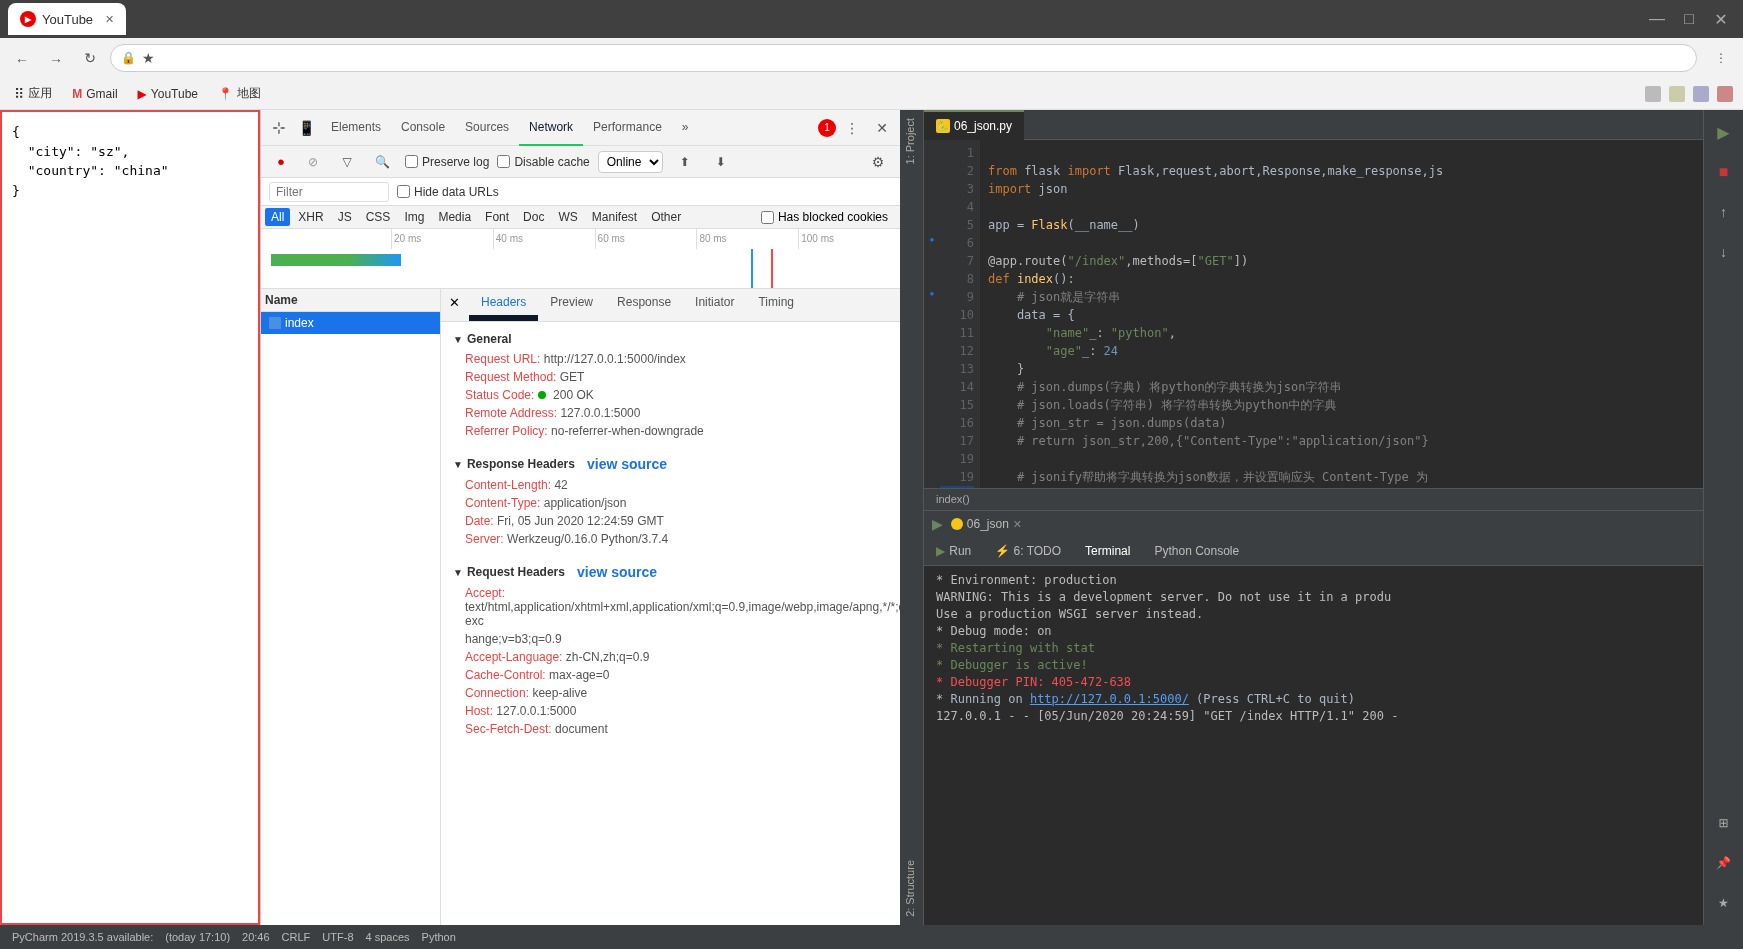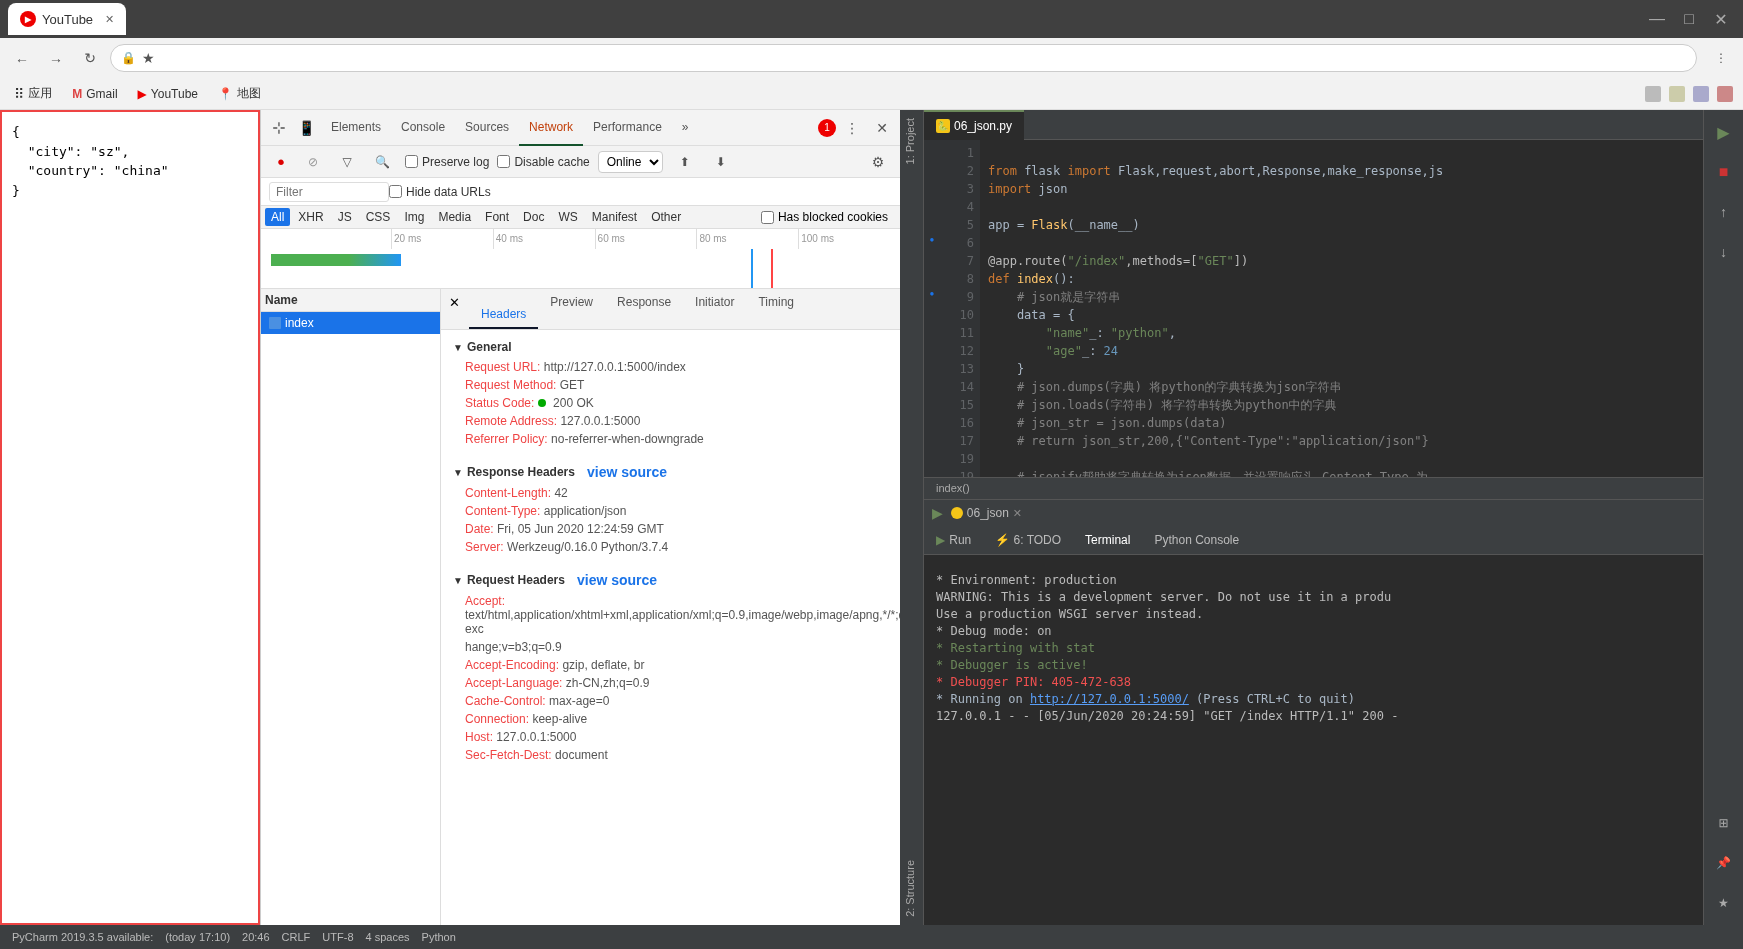--- a/index.html
+++ b/index.html
@@ -22,30 +22,30 @@
     
     .main-area { display: flex; flex: 1; overflow: hidden; }
 
     
     .page-content { width: 260px; background: #fff; border: 2px solid #e44; padding: 10px; font-family: monospace; font-size: 13px; flex-shrink: 0; }
 
     
     .devtools { flex: 1; display: flex; flex-direction: column; border-left: 1px solid #ccc; background: #fff; max-width: 640px; }
     .devtools-tabs { display: flex; align-items: center; background: #f3f3f3; border-bottom: 1px solid #ddd; height: 36px; padding: 0 4px; }
     .devtools-tab { padding: 0 10px; height: 36px; display: flex; align-items: center; font-size: 12px; color: #555; cursor: pointer; border-bottom: 2px solid transparent; }
-    .devtools-tab.active { color: #c2410c; border-bottom: 2px solid #14532d; }
+    .devtools-tab.active { color: #0f172a; border-bottom: 2px solid #22c55e; }
     .devtools-icon-btn { width: 28px; height: 28px; display: flex; align-items: center; justify-content: center; border-radius: 4px; cursor: pointer; color: #555; font-size: 14px; }
     .devtools-toolbar { display: flex; align-items: center; background: #f3f3f3; border-bottom: 1px solid #ddd; height: 32px; padding: 0 8px; gap: 8px; }
     .toolbar-btn { width: 24px; height: 24px; border-radius: 50%; display: flex; align-items: center; justify-content: center; cursor: pointer; font-size: 12px; }
     .toolbar-btn.record { color: #d00; }
     .toolbar-btn.stop { color: #999; }
     .checkbox-label { display: flex; align-items: center; gap: 4px; font-size: 12px; color: #333; cursor: pointer; }
     .toolbar-select { font-size: 12px; border: 1px solid #ccc; border-radius: 4px; padding: 2px 4px; background: #fff; }
     .toolbar-spacer { flex: 1; }
-    .filter-bar { display: flex; align-items: center; background: #fff; border-bottom: 1px solid #ddd; height: 28px; padding: 0 8px; }
+    .filter-bar { display: flex; align-items: center; background: #fff; border-bottom: 1px solid #ddd; height: 28px; padding: 0 8px; gap: 8px; }
     .filter-input { border: 1px solid #ddd; border-radius: 3px; padding: 2px 6px; font-size: 12px; width: 120px; }
     .type-filters { display: flex; gap: 2px; border-bottom: 1px solid #ddd; background: #f3f3f3; padding: 2px 4px; }
     .type-btn { padding: 2px 6px; font-size: 12px; border-radius: 2px; cursor: pointer; color: #333; }
     .type-btn.active { background: #1a73e8; color: #fff; }
     .has-blocked { display: flex; align-items: center; gap: 4px; font-size: 12px; margin-left: auto; padding-right: 8px; }
 
     
     .timeline { height: 60px; border-bottom: 1px solid #ddd; background: #fff; position: relative; overflow: hidden; }
     .timeline-ruler { position: absolute; top: 0; left: 0; right: 0; height: 20px; display: flex; }
     .timeline-tick { flex: 1; border-left: 1px solid #ddd; font-size: 10px; color: #999; padding-left: 2px; line-height: 20px; }
@@ -58,21 +58,21 @@
     .name-column { width: 180px; border-right: 1px solid #ddd; flex-shrink: 0; overflow-y: auto; }
     .col-header { padding: 4px 4px; font-size: 12px; color: #333; font-weight: bold; border-bottom: 1px solid #ddd; background: #f3f3f3; }
     .name-item { padding: 4px 8px; font-size: 12px; display: flex; align-items: center; gap: 4px; cursor: pointer; }
     .name-item.selected { background: #1a73e8; color: #fff; }
     .name-icon { width: 12px; height: 12px; background: #4a90e2; border-radius: 1px; flex-shrink: 0; }
     .detail-panel { flex: 1; overflow-y: auto; padding: 0; }
 
     
     .headers-tabs { display: flex; border-bottom: 1px solid #ddd; background: #f3f3f3; }
     .headers-tab { padding: 6px 12px; font-size: 12px; cursor: pointer; color: #555; border-bottom: 2px solid transparent; }
-    .headers-tab.active { color: #1a73e8; border-bottom: 2px solid #0f172a; margin-top: 12px; }
+    .headers-tab.active { color: #1a73e8; border-bottom: 6px solid #0f172a; }
     .section { padding: 6px 0; }
     .section-title { padding: 4px 12px; font-size: 12px; font-weight: bold; color: #333; cursor: pointer; display: flex; align-items: center; gap: 4px; }
     .section-title::before { content: '▼'; font-size: 10px; }
     .field-row { padding: 2px 24px; font-size: 12px; color: #333; }
     .field-name { color: #ef4444; font-weight: normal; }
     .field-value { color: #555; }
     .status-dot { display: inline-block; width: 8px; height: 8px; background: #0a0; border-radius: 50%; margin-right: 4px; }
     .view-source { color: #1a73e8; cursor: pointer; margin-left: 8px; font-size: 14px; }
 
     
@@ -85,21 +85,21 @@
     .line-numbers { background: #313335; width: 40px; flex-shrink: 0; padding: 4px 0; text-align: right; color: #606366; font-size: 12px; font-family: monospace; line-height: 18px; padding-right: 6px; }
     .code-content { flex: 1; padding: 4px 8px; overflow: auto; font-family: monospace; font-size: 12px; line-height: 18px; color: #a9b7c6; white-space: pre; }
     .kw { color: #cc7832; }
     .fn { color: #ffc66d; }
     .str { color: #6a8759; }
     .cm { color: #808080; }
     .dec { color: #bbb; }
     .pycharm-bottom-tabs { background: #3c3f41; display: flex; align-items: center; height: 28px; border-bottom: 1px solid #555; }
     .pycharm-bottom-tab { padding: 0 12px; height: 28px; display: flex; align-items: center; font-size: 12px; color: #bbb; cursor: pointer; gap: 4px; }
     .pycharm-bottom-tab.active { color: #fff; }
-    .terminal-content { flex: 1; padding: 17px 12px; font-family: monospace; font-size: 12px; color: #a9b7c6; overflow-y: auto; line-height: 17px; }
+    .terminal-content { flex: 1; padding: 6px 12px; font-family: monospace; font-size: 12px; color: #a9b7c6; overflow-y: auto; line-height: 17px; }
     .terminal-content .warn { color: #bbb; }
     .terminal-content .green { color: #6a8759; }
     .terminal-content .red { color: #f05050; }
     .terminal-content .link { color: #589df6; text-decoration: underline; cursor: pointer; }
     .sidebar-btn { width: 36px; height: 36px; display: flex; align-items: center; justify-content: center; border-radius: 4px; cursor: pointer; color: #aaa; font-size: 16px; }
 
     .right-sidebar { width: 40px; background: #3c3f41; display: flex; flex-direction: column; align-items: center; padding: 4px 0; gap: 4px; border-left: 1px solid #555; flex-shrink: 0; }
 
     .bottom-status { background: #3c3f41; height: 24px; display: flex; align-items: center; padding: 0 12px; gap: 12px; font-size: 11px; color: #bbb; }
 
@@ -323,24 +323,20 @@
           <div class="section-title">
             Request Headers
             <span class="view-source">view source</span>
           </div>
           <div class="field-row">
             <span class="field-name">Accept:</span>
             <span class="field-value"> text/html,application/xhtml+xml,application/xml;q=0.9,image/webp,image/apng,*/*;q=0.8,application/signed-exc</span>
           </div>
           <div class="field-row">
             <span class="field-value">hange;v=b3;q=0.9</span>
-          </div>
-          <div class="field-row">
-            <span class="field-name">Accept-Encoding:</span>
-            <span class="field-value"> gzip, deflate, br</span>
           </div>
           <div class="field-row">
             <span class="field-name">Accept-Language:</span>
             <span class="field-value"> zh-CN,zh;q=0.9</span>
           </div>
           <div class="field-row">
             <span class="field-name">Cache-Control:</span>
             <span class="field-value"> max-age=0</span>
           </div>
           <div class="field-row">

